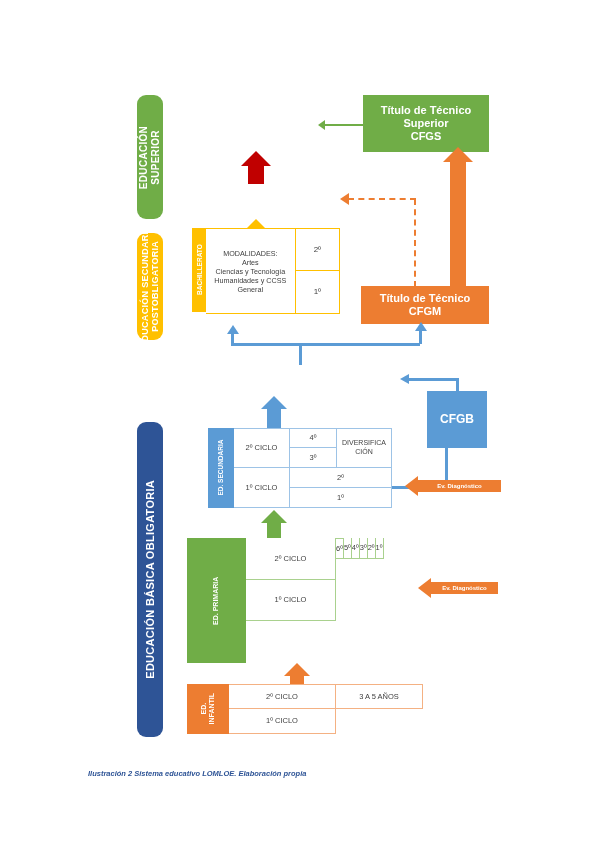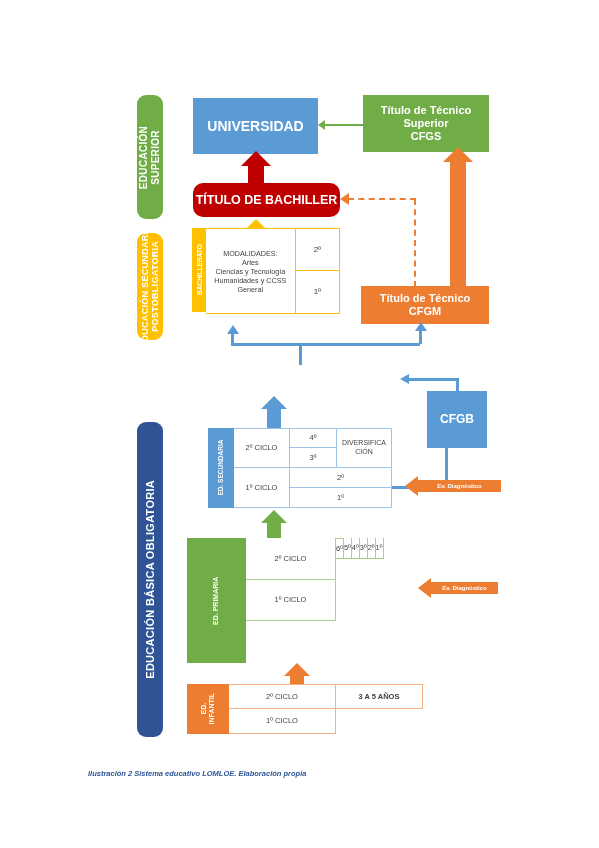--- a/index.html
+++ b/index.html
@@ -45,36 +45,30 @@
 
   <div class="abs stagebar" style="left:137px;top:233px;width:26px;height:107px;background:#FFC000;">
     <div class="vtxt" style="font-size:9px;">EDUCACIÓN SECUNDARIA
 POSTOBLIGATORIA</div>
   </div>
 
   <div class="abs stagebar" style="left:137px;top:422px;width:26px;height:315px;background:#2E5496;">
     <div class="vtxt" style="font-size:11px;">EDUCACIÓN BÁSICA OBLIGATORIA</div>
   </div>
 
-  <div class="abs box" style="left:193px;top:98px;width:125px;height:56px;background:#5B9BD5;font-size:14px;">
-    <span>UNIVERSIDAD</span>
-  </div>
 
   <div class="abs box" style="left:363px;top:95px;width:126px;height:57px;background:#70AD47;font-size:11px;white-space:pre;">
     <span>Título de Técnico
 Superior
 CFGS</span>
   </div>
 
   <div class="line" style="left:324px;top:124px;width:39px;height:2px;background:#70AD47;"></div>
   <div class="tri" style="left:318px;top:120px;border-top:5px solid transparent;border-bottom:5px solid transparent;border-right:7px solid #70AD47;"></div>
 
-  <div class="abs box rounded" style="left:193px;top:183px;width:147px;height:34px;background:#C00000;font-size:12.5px;">
-    <span>TÍTULO DE BACHILLER</span>
-  </div>
 
   <div class="stem" style="left:248px;top:164px;width:16px;height:20px;background:#C00000;"></div>
   <div class="tri" style="left:241px;top:151px;border-left:15px solid transparent;border-right:15px solid transparent;border-bottom:15px solid #C00000;"></div>
 
   <div class="stem" style="left:249px;top:231px;width:14px;height:17px;background:#FFC000;"></div>
   <div class="tri" style="left:243px;top:219px;border-left:13px solid transparent;border-right:13px solid transparent;border-bottom:13px solid #FFC000;"></div>
 
   <div class="abs" style="left:192px;top:228px;width:148px;height:84px;">
     <div class="tbl" style="height:84px;">
       <div class="tab-label" style="width:14px;height:84px;background:#FFC000;">
@@ -199,21 +193,21 @@
   <div class="abs" style="left:187px;top:684px;width:236px;height:50px;">
     <div class="tbl" style="height:50px;">
       <div class="tab-label" style="width:42px;height:50px;background:#ED7D31;">
         <div class="vtxt" style="font-size:7px;">ED.
 INFANTIL</div>
       </div>
       <div style="display:flex;flex-direction:column;width:107px;height:50px;">
         <div class="cell" style="height:25px;border:1px solid #F4B183;border-left:none;font-size:7.5px;">2º CICLO</div>
         <div class="cell" style="height:25px;border:1px solid #F4B183;border-left:none;border-top:none;font-size:7.5px;">1º CICLO</div>
       </div>
-      <div style="display:flex;flex-direction:column;width:87px;height:50px;font-weight:bold;">
+      <div style="display:flex;flex-direction:column;width:87px;height:50px;">
         <div class="cell" style="height:25px;border:1px solid #F4B183;border-left:none;font-size:7.5px;">3 A 5 AÑOS</div>
       </div>
     </div>
   </div>
 
   <div class="caption" style="left:88px;top:769px;font-size:7.5px;">Ilustración 2 Sistema educativo LOMLOE. Elaboración propia</div>
 
 </div>
 
 </body></html>

